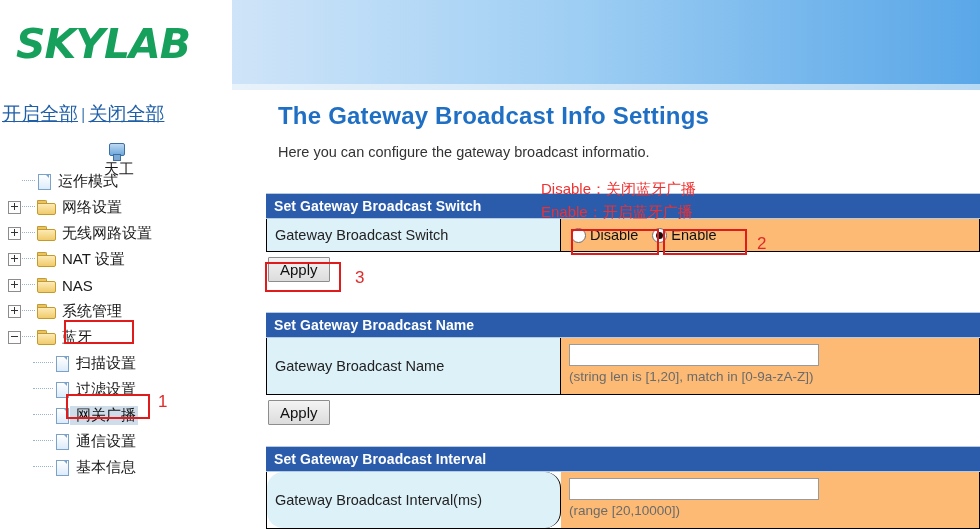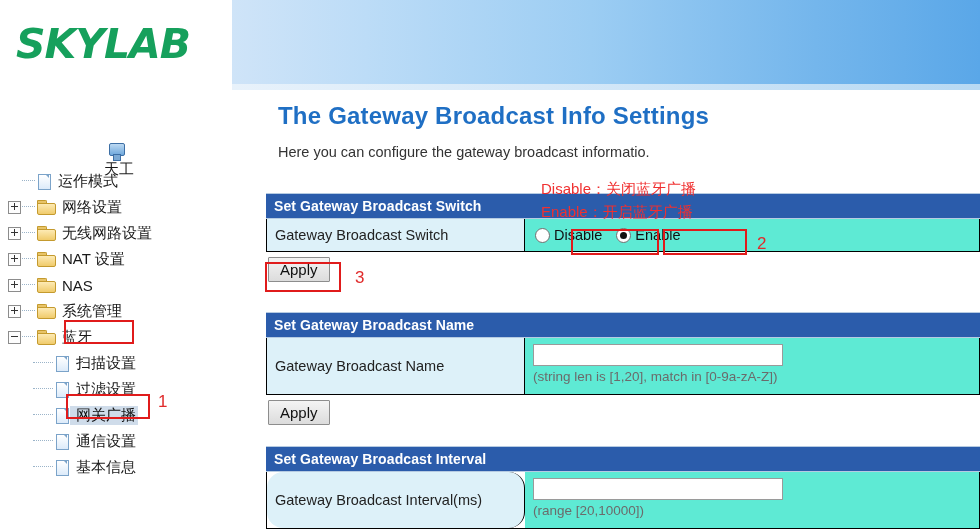--- a/index.html
+++ b/index.html
@@ -251,34 +251,34 @@
     letter-spacing: 0.1px;
   }
   .row {
     display: flex;
     border-left: 1px solid #000;
     border-right: 1px solid #000;
     border-bottom: 1px solid #000;
     box-sizing: border-box;
   }
   .cell-lbl {
-    width: 258px;
+    width: 294px;
     flex: 0 0 auto;
     background: #ddf1f9;
     font-size: 14.5px;
     color: #222;
     padding: 8px 0 8px 8px;
     border-right: 1px solid #000;
     box-sizing: border-box;
     display: flex;
     align-items: center;
   }
   .cell-val {
     flex: 1 1 auto;
-    background: #5eead4;
+    background: #fdba74;
     padding: 6px 0 4px 8px;
     box-sizing: border-box;
   }
   .cell-val.radios {
     display: flex;
     align-items: center;
     padding: 8px 0 8px 10px;
   }
   .radio-opt {
     display: inline-flex;
@@ -340,20 +340,23 @@
 
 <div id="app">
 
   <div class="banner"></div>
   <div class="banner-shade"></div>
 
   <div class="logo-wrap">
     <div class="logo-text">SKYLAB</div>
   </div>
 
+  <div class="tree-links">
+    <a>开启全部</a><span class="sep">|</span><a>关闭全部</a>
+  </div>
 
   <div class="tree">
 
     <div class="tnode indent0">
       <span class="ico ico-root">
         <span class="scr"></span>
           <span class="stand"></span>
       </span>
       <span class="lbl">天工</span>
     </div>

